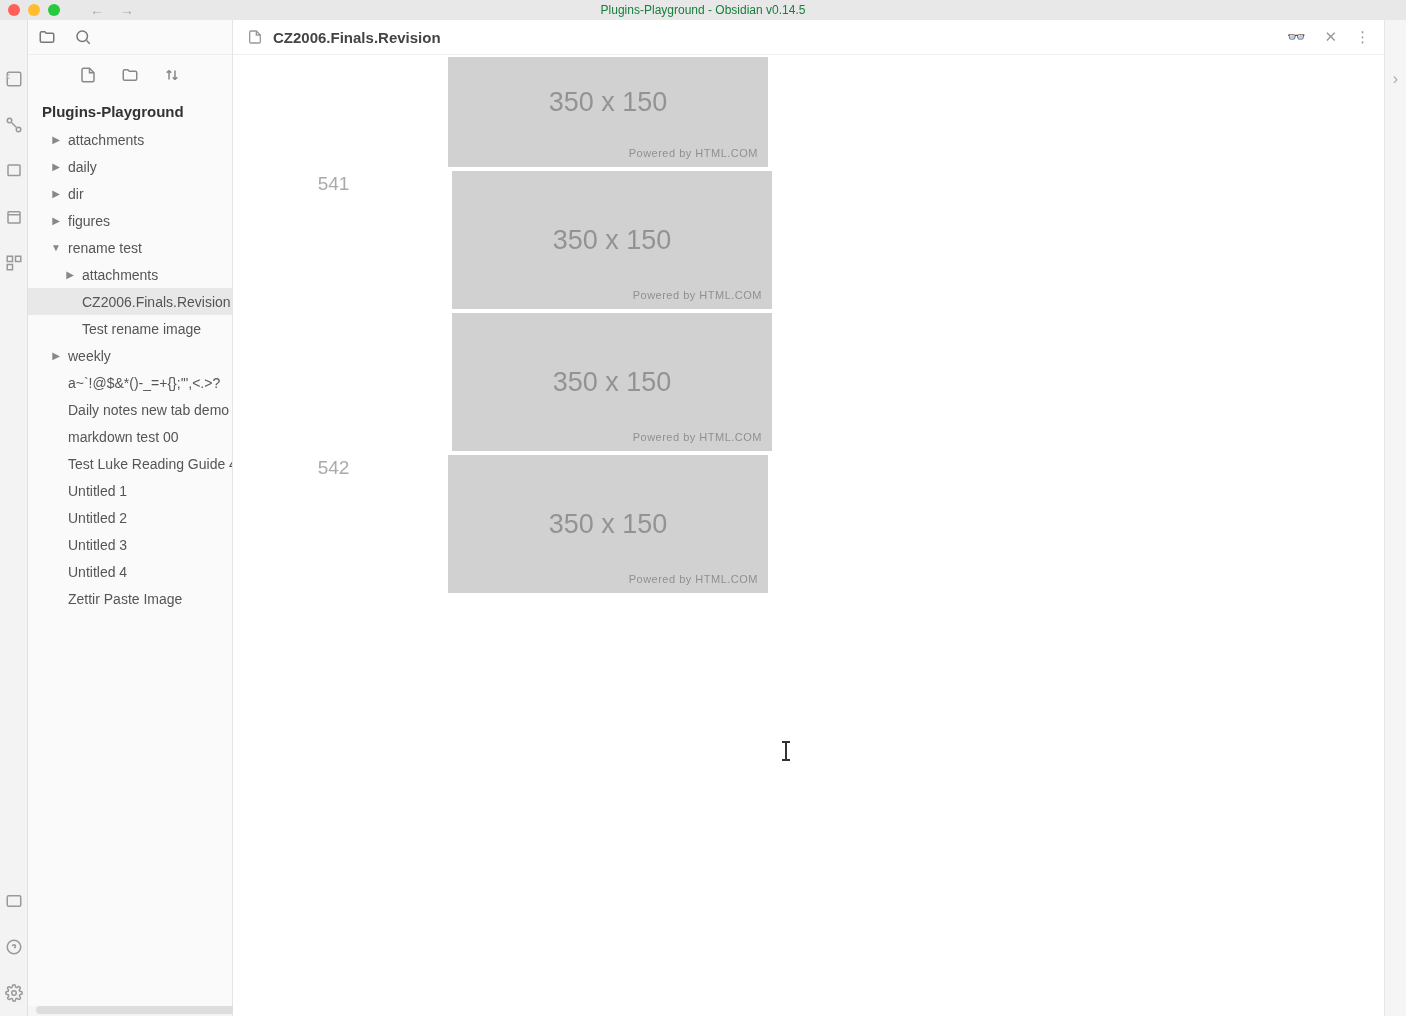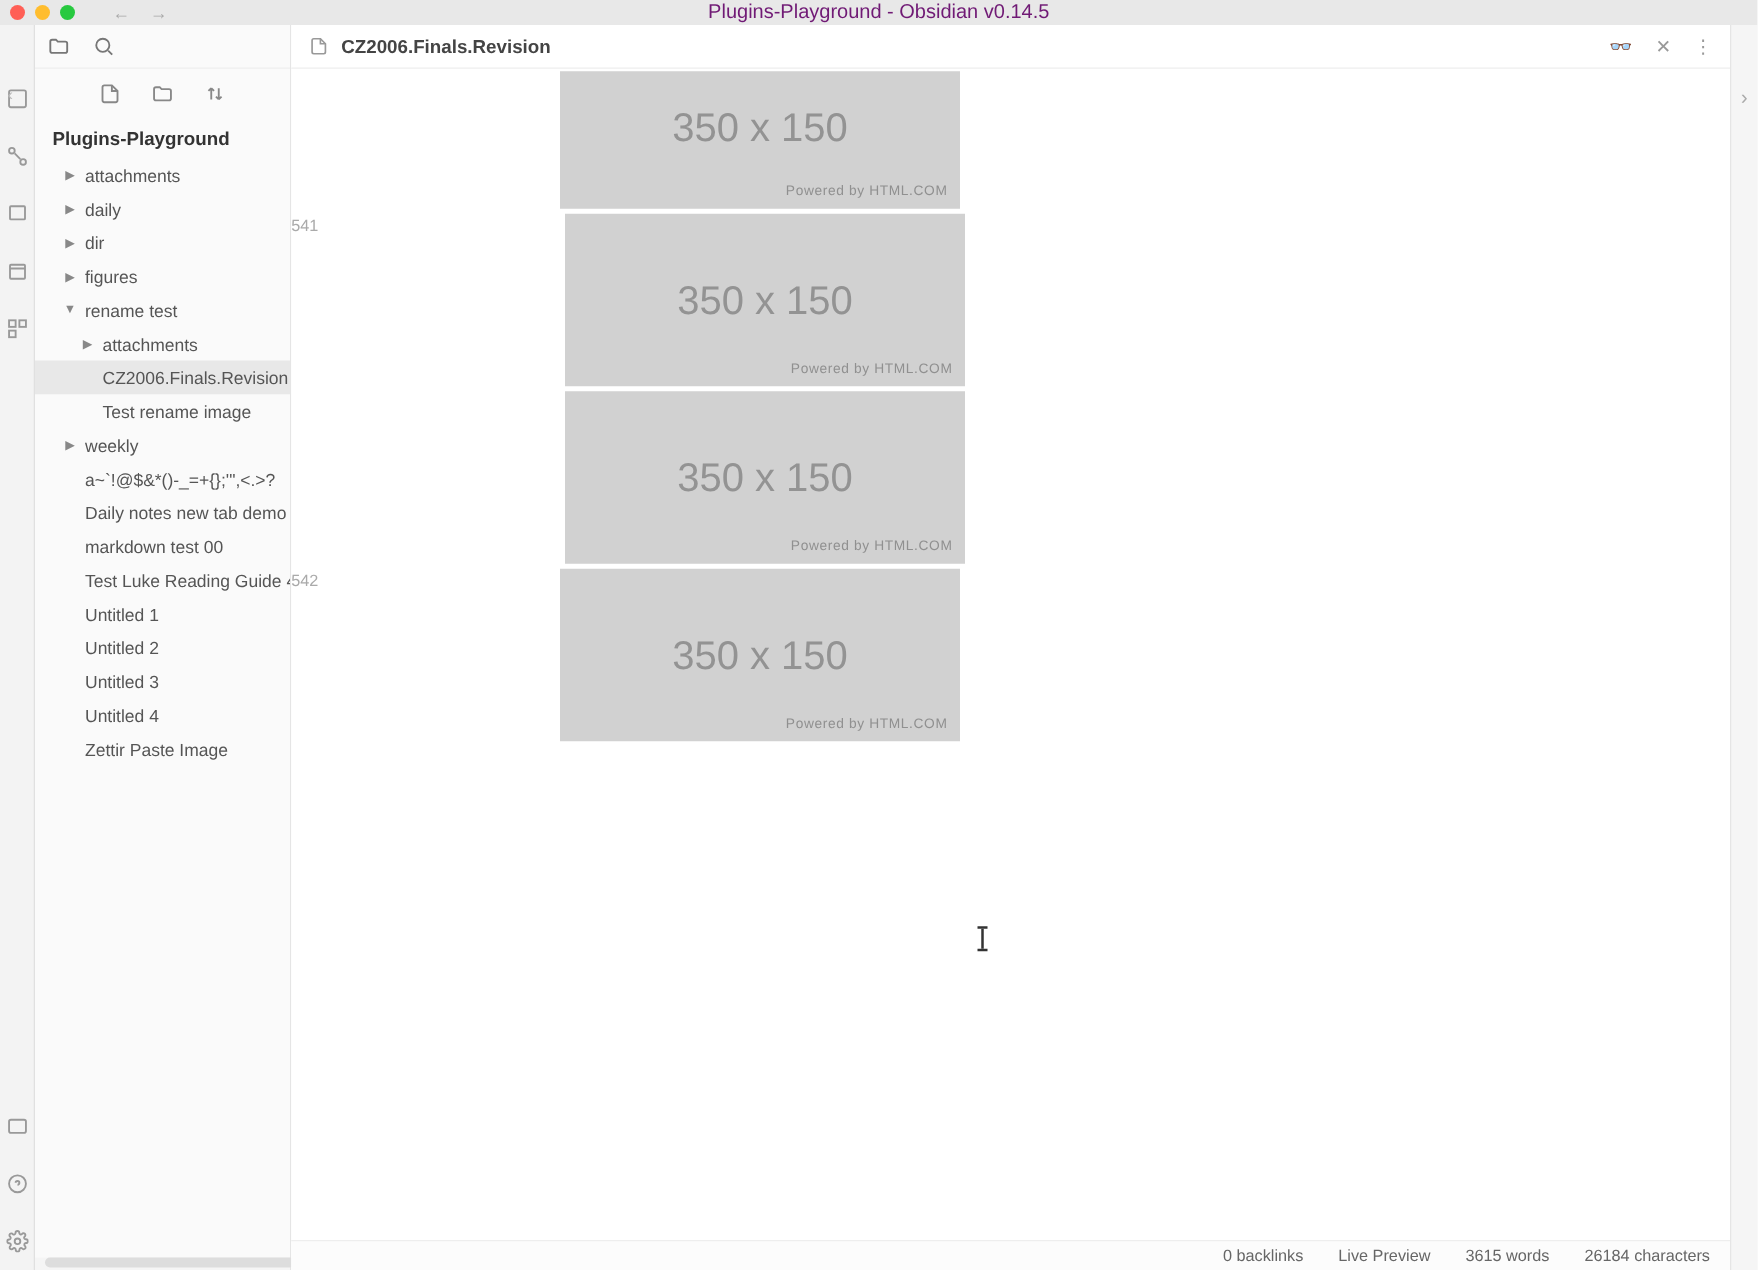--- a/index.html
+++ b/index.html
@@ -5,21 +5,21 @@
 * { margin: 0; padding: 0; box-sizing: border-box; font-family: -apple-system, BlinkMacSystemFont, "Segoe UI", sans-serif; }
 body { width: 1406px; height: 1016px; background: #fafafa; overflow: hidden; position: relative; }
 
 .titlebar { height: 20px; background: #e8e8e8; display: flex; align-items: center; padding: 0 8px; position: relative; }
 .traffic { display: flex; gap: 8px; }
 .tl { width: 12px; height: 12px; border-radius: 50%; }
 .tl.r { background: #ff5f56; }
 .tl.y { background: #ffbd2e; }
 .tl.g { background: #27c93f; }
 .nav-arrows { display: flex; gap: 16px; margin-left: 30px; color: #aaa; font-size: 14px; }
-.title-center { position: absolute; left: 50%; transform: translateX(-50%); font-size: 16px; color: #701a75; }
+.title-center { position: absolute; left: 50%; transform: translateX(-50%); font-size: 12px; color: #15803d; }
 
 .main { display: flex; height: calc(100% - 20px); }
 
 .left-ribbon { width: 28px; background: #f3f3f3; border-right: 1px solid #e0e0e0; display: flex; flex-direction: column; align-items: center; padding-top: 50px; gap: 28px; }
 .ribbon-icon { width: 18px; height: 18px; color: #999; cursor: pointer; }
 .ribbon-spacer { flex: 1; }
 
 .sidebar { width: 205px; background: #fafafa; border-right: 1px solid #e5e5e5; display: flex; flex-direction: column; }
 .sb-tabs { height: 35px; display: flex; align-items: center; padding: 0 10px; gap: 18px; border-bottom: 1px solid #eee; }
 .sb-tab-icon { width: 18px; height: 18px; color: #777; }
@@ -39,24 +39,24 @@
 
 .editor-wrap { flex: 1; display: flex; flex-direction: column; background: #fff; }
 .editor-header { height: 35px; display: flex; align-items: center; padding: 0 14px; border-bottom: 1px solid #eee; position: relative; }
 .file-icon { width: 16px; height: 16px; color: #999; margin-right: 10px; }
 .breadcrumb { font-size: 15px; font-weight: 600; color: #444; }
 .header-actions { position: absolute; right: 14px; display: flex; gap: 18px; color: #999; }
 .ha { cursor: pointer; font-size: 15px; }
 
 .editor-body { flex: 1; overflow-y: auto; padding: 0; position: relative; }
 .line-row { display: flex; align-items: flex-start; }
-.gutter { width: 215px; flex-shrink: 0; text-align: left; padding-right: 14px; font-size: 13px; color: #aaa; padding-top: 4px; }
+.gutter { width: 215px; flex-shrink: 0; text-align: center; padding-right: 14px; font-size: 19px; color: #aaa; padding-top: 4px; }
 .content-col { flex: 1; padding: 2px 0; }
 .placeholder { width: 320px; height: 138px; background: #d1d1d1; position: relative; display: flex; align-items: center; justify-content: center; }
-.ph-text { font-size: 32px; color: #939393; font-weight: 400; }
+.ph-text { font-size: 27px; color: #939393; font-weight: 400; }
 .ph-credit { position: absolute; bottom: 8px; right: 10px; font-size: 11px; color: #909090; letter-spacing: 0.5px; padding-left: 28px; }
 .placeholder.first { height: 110px; margin-left: 0; }
 .placeholder.first .ph-text { margin-top: -20px; }
 
 .text-cursor { position: absolute; left: 552px; top: 688px; width: 2px; height: 16px; background: #333; }
 .text-cursor::before { content:""; position:absolute; top:-2px; left:-3px; width:8px; height:2px; background:#333;}
 .text-cursor::after { content:""; position:absolute; bottom:-2px; left:-3px; width:8px; height:2px; background:#333;}
 
 .statusbar { height: 24px; border-top: 1px solid #eee; display: flex; align-items: center; justify-content: flex-end; padding: 0 16px; gap: 28px; font-size: 13px; color: #666; background: #fcfcfc; }
 
@@ -259,25 +259,19 @@
             <div class="ph-credit">Powered by HTML.COM</div>
           </div>
         </div>
       </div>
 
 
       <div class="text-cursor"></div>
 
     </div>
 
-    <div class="statusbar">
-      <span>0 backlinks</span>
-      <span>Live Preview</span>
-      <span>3615 words</span>
-      <span>26184 characters</span>
-    </div>
   </div>
 
   <div class="right-ribbon">
     <span>›</span>
   </div>
 
 </div>
 
 </body></html>

